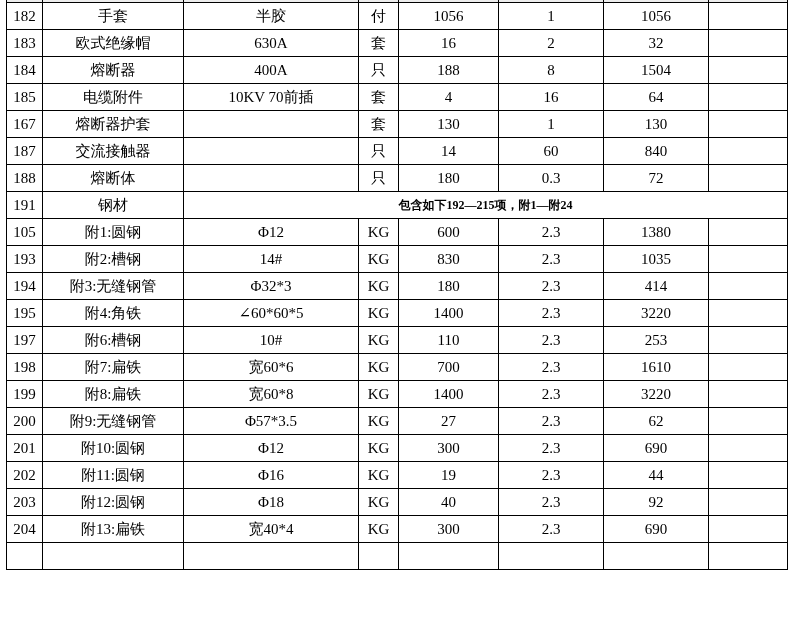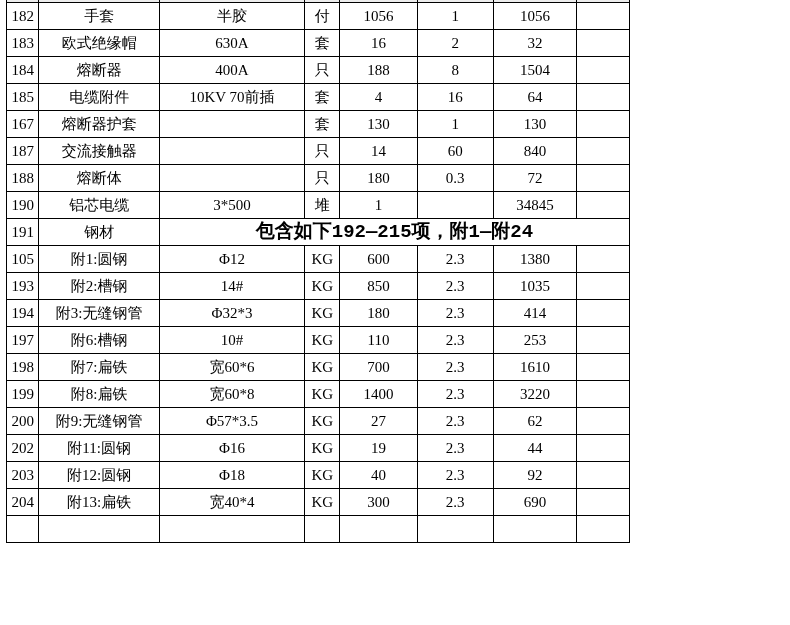--- a/index.html
+++ b/index.html
@@ -5,21 +5,21 @@
   html, body {
     margin: 0;
     padding: 0;
     width: 790px;
     height: 625px;
     background: #ffffff;
     overflow: hidden;
   }
   .page {
     position: relative;
-    width: 630px;
+    width: 790px;
     height: 625px;
     background: #ffffff;
   }
   .sheet {
     position: absolute;
     left: 6px;
     top: -25px;
   }
   table.boq {
     border-collapse: collapse;
@@ -38,22 +38,21 @@
     line-height: 1;
     white-space: nowrap;
     overflow: hidden;
     background: #ffffff;
   }
   table.boq tr.partial-top td {
     background: #ededed;
   }
   table.boq td.note-cell {
     font-weight: bold;
-    font-size: 19px;
-    font-family: Liberation Mono, monospace;
+    font-size: 12px;
   }
 </style>
 </head>
 <body>
 
 <div class="page">
   <div class="sheet">
     <table class="boq">
       <colgroup>
         <col style="width:36px">
@@ -140,65 +139,65 @@
             <td>188</td>
             <td>熔断体</td>
             <td></td>
             <td>只</td>
             <td>180</td>
             <td>0.3</td>
             <td>72</td>
             <td></td>
           </tr>
           <tr>
-            <td>190</td>
-            <td>铝芯电缆</td>
-            <td>3*500</td>
-            <td>堆</td>
-            <td>1</td>
-            <td></td>
-            <td>34845</td>
-            <td></td>
-          </tr>
-          <tr>
             <td>191</td>
             <td>钢材</td>
             <td colspan="6" class="note-cell">包含如下192—215项，附1—附24</td>
           </tr>
           <tr>
             <td>105</td>
             <td>附1:圆钢</td>
             <td>Φ12</td>
             <td>KG</td>
             <td>600</td>
             <td>2.3</td>
             <td>1380</td>
             <td></td>
           </tr>
           <tr>
             <td>193</td>
             <td>附2:槽钢</td>
             <td>14#</td>
             <td>KG</td>
-            <td>850</td>
+            <td>830</td>
             <td>2.3</td>
             <td>1035</td>
             <td></td>
           </tr>
           <tr>
             <td>194</td>
             <td>附3:无缝钢管</td>
             <td>Φ32*3</td>
             <td>KG</td>
             <td>180</td>
             <td>2.3</td>
             <td>414</td>
             <td></td>
           </tr>
           <tr>
+            <td>195</td>
+            <td>附4:角铁</td>
+            <td>∠60*60*5</td>
+            <td>KG</td>
+            <td>1400</td>
+            <td>2.3</td>
+            <td>3220</td>
+            <td></td>
+          </tr>
+          <tr>
             <td>197</td>
             <td>附6:槽钢</td>
             <td>10#</td>
             <td>KG</td>
             <td>110</td>
             <td>2.3</td>
             <td>253</td>
             <td></td>
           </tr>
           <tr>
@@ -222,20 +221,30 @@
             <td></td>
           </tr>
           <tr>
             <td>200</td>
             <td>附9:无缝钢管</td>
             <td>Φ57*3.5</td>
             <td>KG</td>
             <td>27</td>
             <td>2.3</td>
             <td>62</td>
+            <td></td>
+          </tr>
+          <tr>
+            <td>201</td>
+            <td>附10:圆钢</td>
+            <td>Φ12</td>
+            <td>KG</td>
+            <td>300</td>
+            <td>2.3</td>
+            <td>690</td>
             <td></td>
           </tr>
           <tr>
             <td>202</td>
             <td>附11:圆钢</td>
             <td>Φ16</td>
             <td>KG</td>
             <td>19</td>
             <td>2.3</td>
             <td>44</td>

